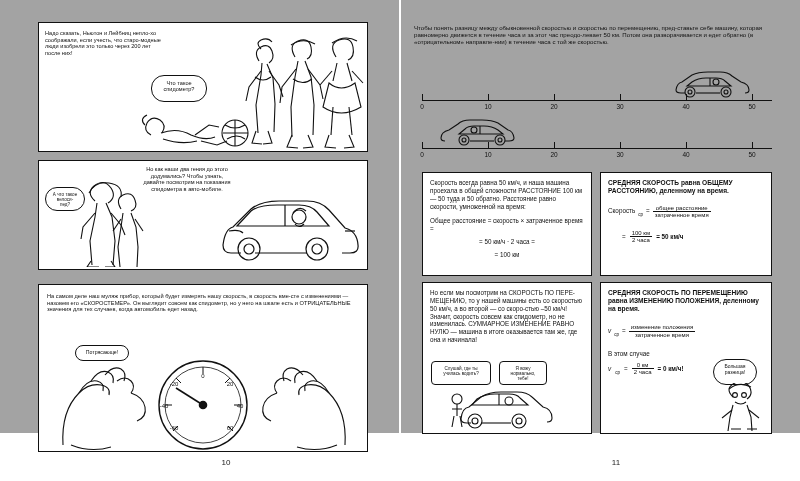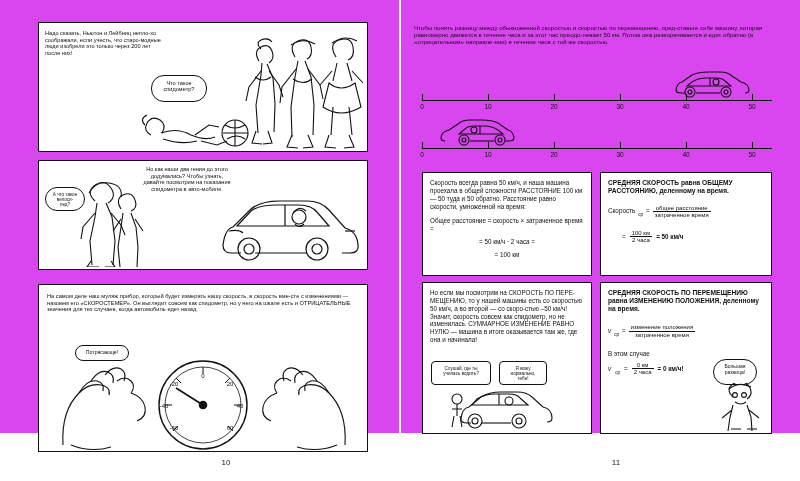--- a/index.html
+++ b/index.html
@@ -1,17 +1,17 @@
 <!DOCTYPE html>
 <html><head>
 <meta charset="utf-8">
 <style>
   html,body{margin:0;padding:0;background:#ffffff;}
   body{width:800px;height:481px;overflow:hidden;font-family:"Liberation Sans",sans-serif;color:#111;}
-  .spread{position:relative;width:800px;height:433px;background:#d946ef;display:flex;}
+  .spread{position:relative;width:800px;height:433px;background:#a3a3a3;display:flex;}
   .page{position:relative;width:400px;height:481px;box-sizing:border-box;}
   .page-left{padding:22px 16px 10px 26px;}
   .page-right{padding:22px 22px 10px 16px;}
   .panel{position:absolute;border:1.2px solid #111;background:#fff;box-sizing:border-box;overflow:hidden;}
   .bubble{position:absolute;border:1.1px solid #111;border-radius:13px;background:#fff;box-sizing:border-box;padding:4px 6px;line-height:1.12;}
   .bubble.sq{border-radius:4px;}
   .txt{position:absolute;line-height:1.17;}
   .center{text-align:center;}
   .bold{font-weight:bold;}
   .italic{font-style:italic;}

